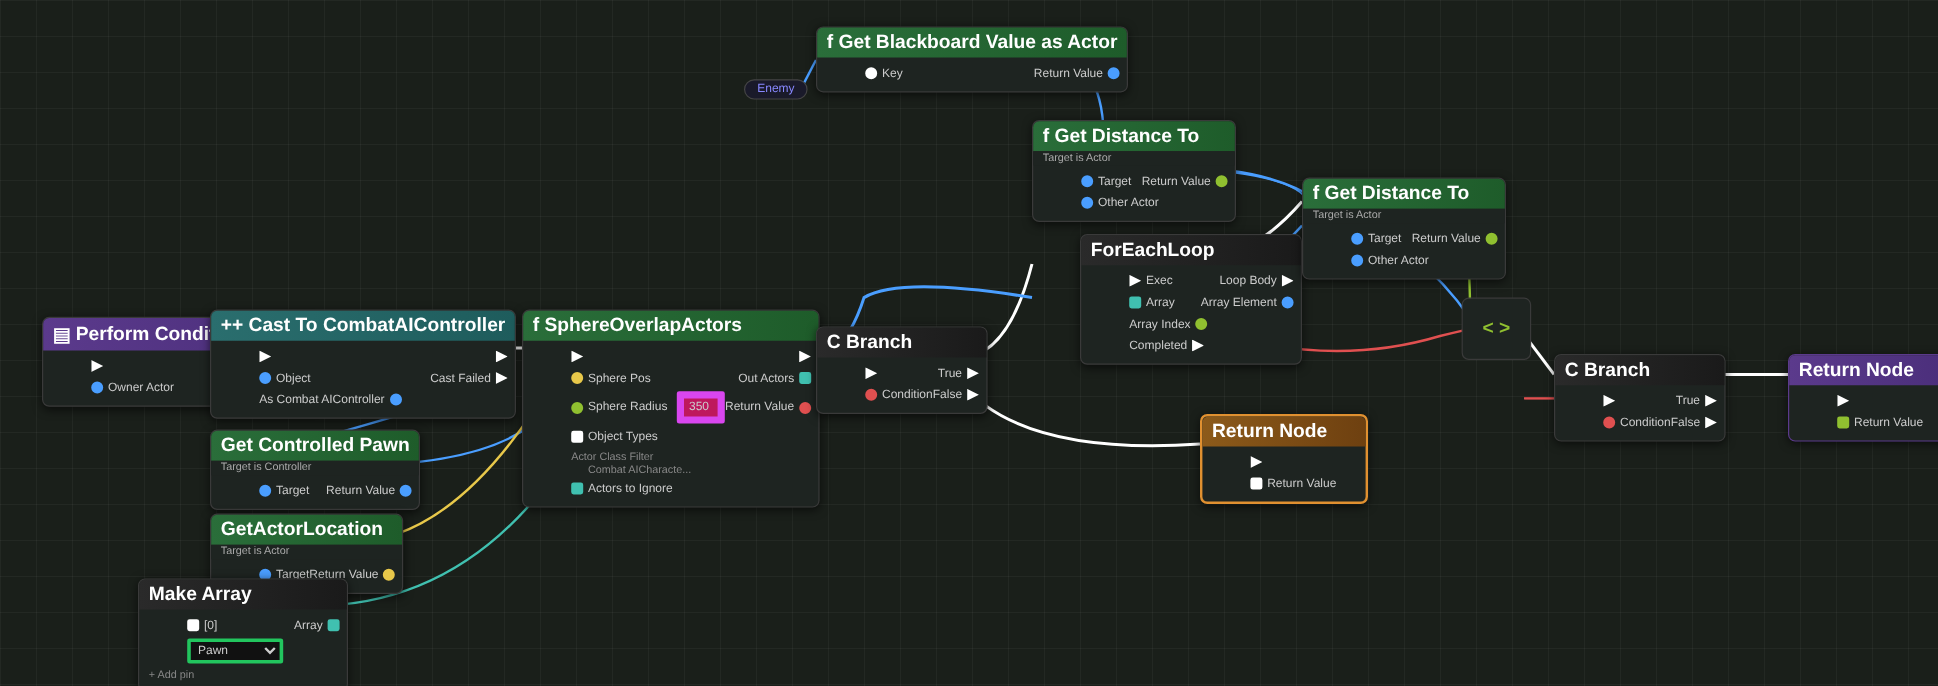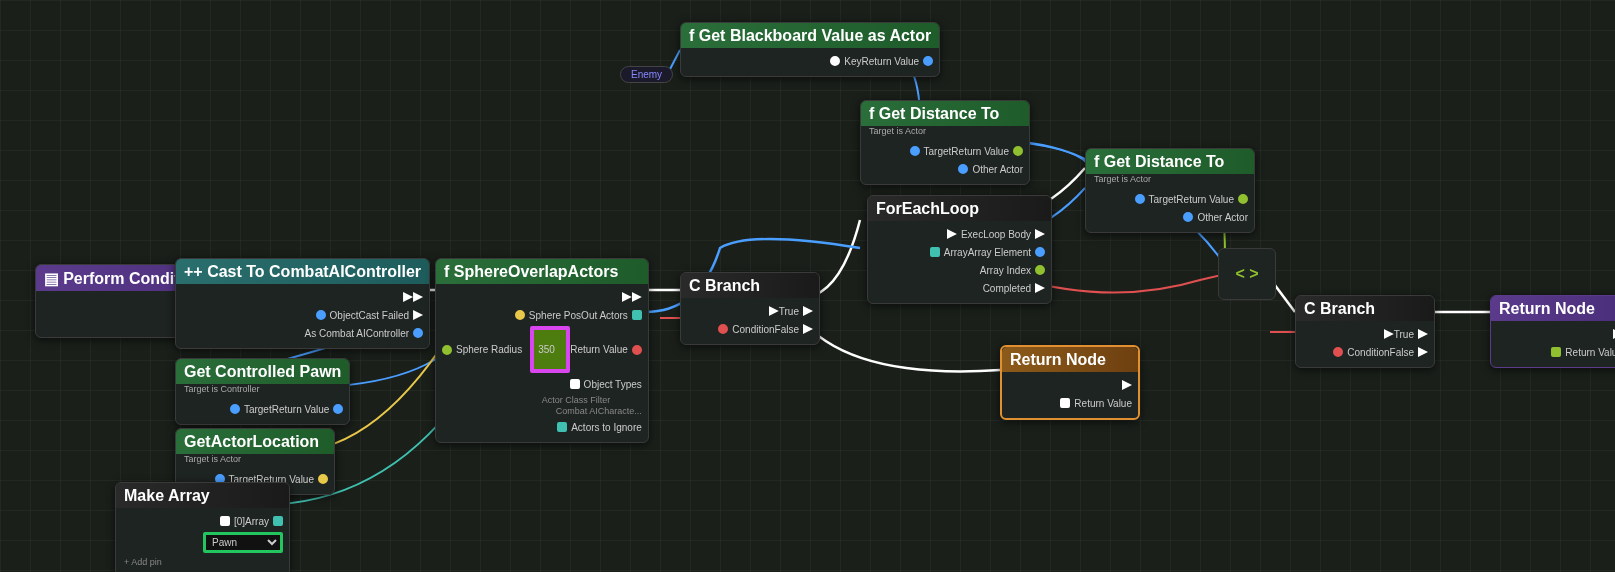--- a/index.html
+++ b/index.html
@@ -41,23 +41,24 @@
       color: #aaa;
       padding: 0 8px 2px;
       background: #1e2421;
     }
     .node-body {
       padding: 4px 0 6px;
     }
     .pin-row {
       display: flex;
       align-items: center;
-      justify-content: flex-end;
+      justify-content: space-between;
       padding: 2px 6px;
       min-height: 18px;
+      margin-left: 34px;
     }
     .pin-left { display: flex; align-items: center; gap: 4px; }
     .pin-right { display: flex; align-items: center; gap: 4px; }
     .pin-dot {
       width: 10px; height: 10px;
       border-radius: 50%;
       border: 2px solid #fff;
       display: inline-block;
     }
     .pin-dot.exec {
@@ -90,25 +91,25 @@
     .header-dark { background: linear-gradient(90deg, #2a2a2a, #1a1a1a); }
     .header-orange { background: linear-gradient(90deg, #8c5a1a, #6e4010); }
     svg.connections {
       position: absolute;
       top: 0; left: 0;
       width: 1615px;
       height: 572px;
       pointer-events: none;
     }
     .input-field {
-      background: #4d7c0f;
-      border: 4px solid #d946ef;
+      background: #be185d;
+      border: 6px solid #d946ef;
       color: #ccc;
       font-size: 10px;
-      padding: 14px 4px;
+      padding: 2px 4px;
       border-radius: 2px;
       width: 50px;
     }
     .select-field {
       background: #111;
       border: 3px solid #22c55e;
       color: #ccc;
       font-size: 10px;
       padding: 1px 2px;
       border-radius: 2px;
@@ -385,21 +386,21 @@
     </div>
     <div class="pin-row">
       <div class="pin-left">
         <span class="pin-dot blue"></span>
         <span class="pin-label">Other Actor</span>
       </div>
     </div>
   </div>
 </div>
 
-<div class="node" style="left:867px;top:195px;min-width:185px;">
+<div class="node" style="left:900px;top:195px;min-width:185px;">
   <div class="node-header header-dark">
     <span>ForEachLoop</span>
   </div>
   <div class="node-body">
     <div class="pin-row">
       <div class="pin-left">
         <span class="pin-dot exec white"></span>
         <span class="pin-label">Exec</span>
       </div>
       <div class="pin-right">

